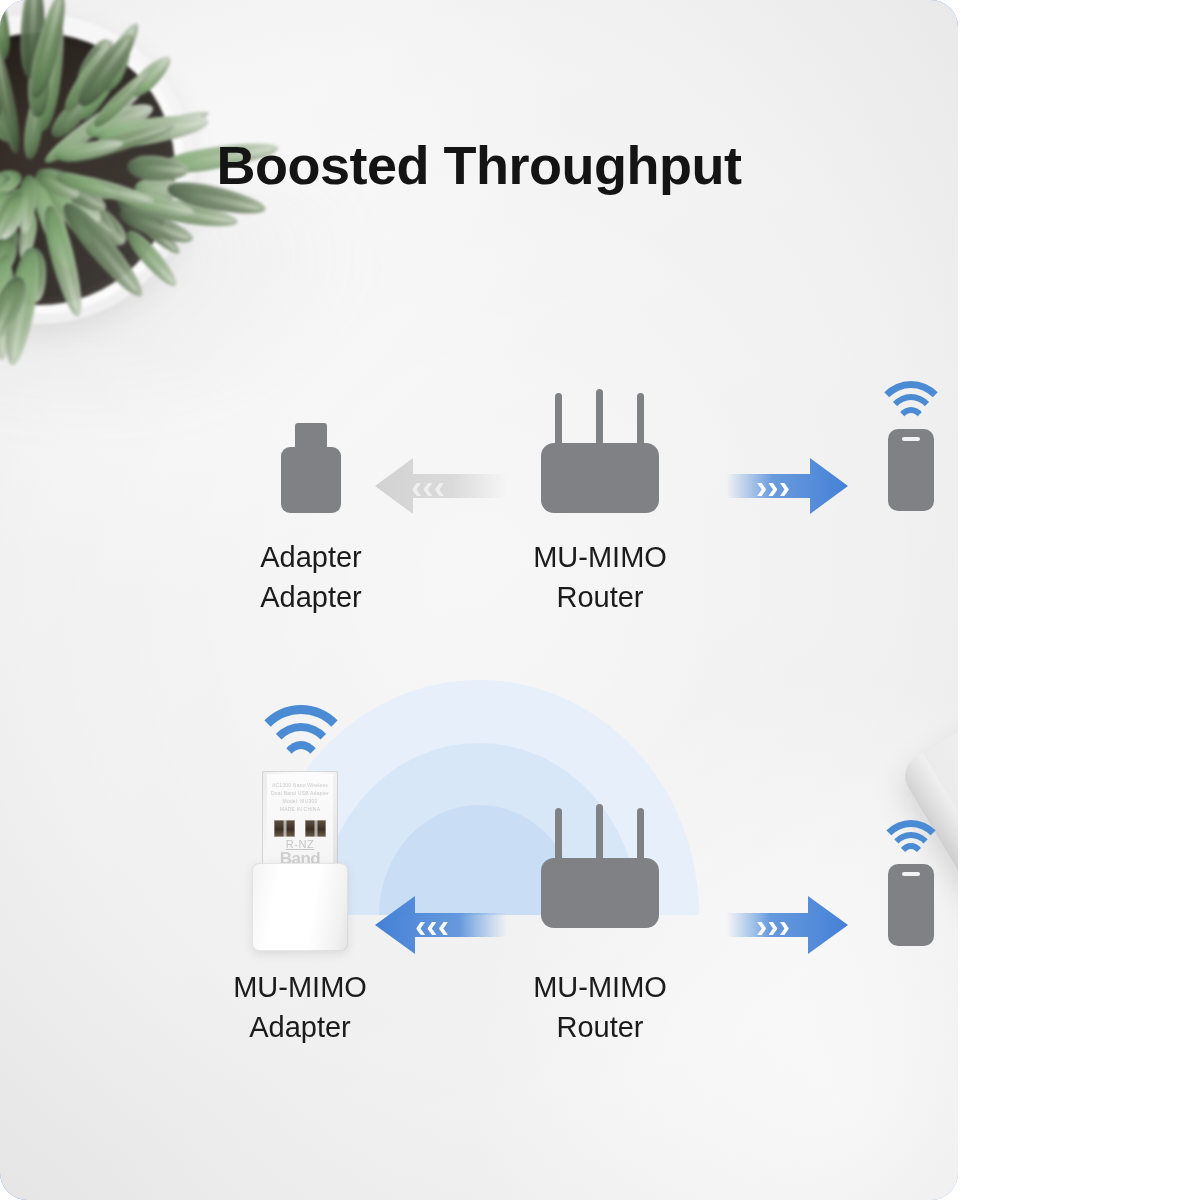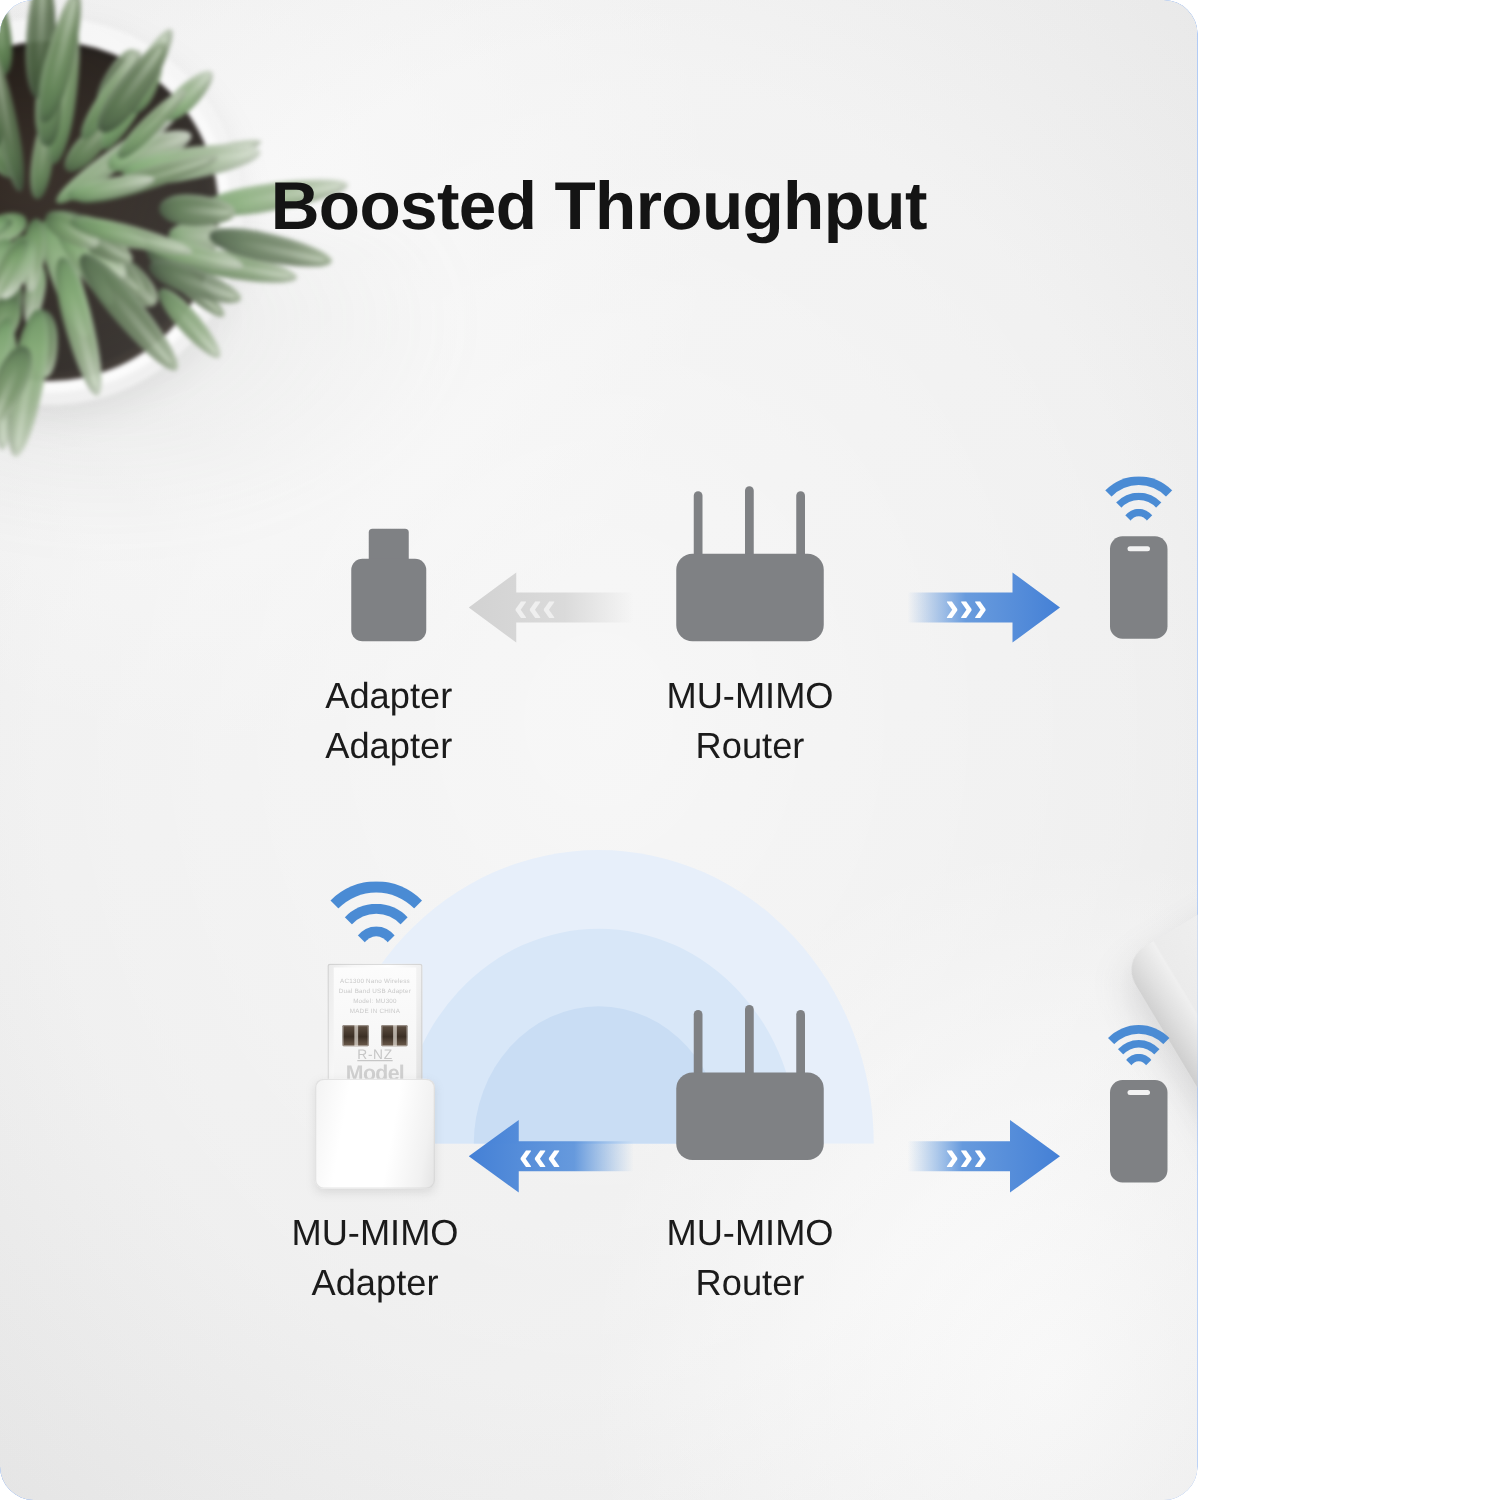--- a/index.html
+++ b/index.html
@@ -587,21 +587,21 @@
         <div class="dongle-white" style="margin-top:10px;">
           <div class="dw-plug">
             <div class="dw-plug-inner">
               <div class="dw-print" style="top:8px;">AC1300 Nano Wireless</div>
               <div class="dw-print" style="top:16px;">Dual Band USB Adapter</div>
               <div class="dw-print" style="top:24px;">Model: MU300</div>
               <div class="dw-print" style="top:32px;">MADE IN CHINA</div>
               <div class="dw-contact" style="left:7px;"></div>
               <div class="dw-contact" style="right:7px;"></div>
               <div class="dw-rnz" style="top:64px;text-decoration:underline;">R-NZ</div>
-              <div class="dw-rohs" style="top:75px;">Model</div>
+              <div class="dw-rohs" style="top:75px;">Band</div>
             </div>
           </div>
           <div class="dw-body"></div>
         </div>
 
         <div class="node-label" style="top:262px; left:48px;">
           <span>MU-MIMO</span>
           <span>Adapter</span>
         </div>
       </div>

